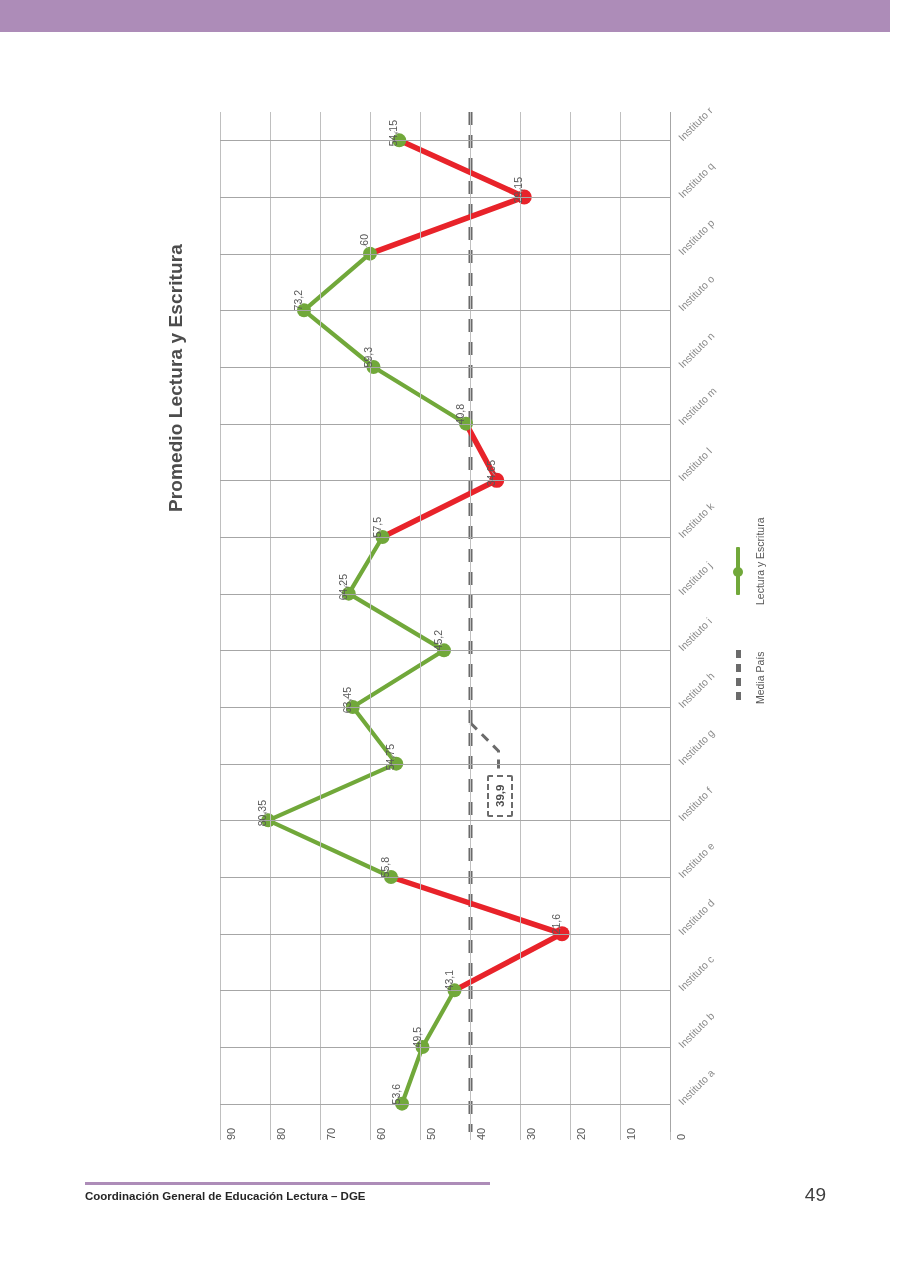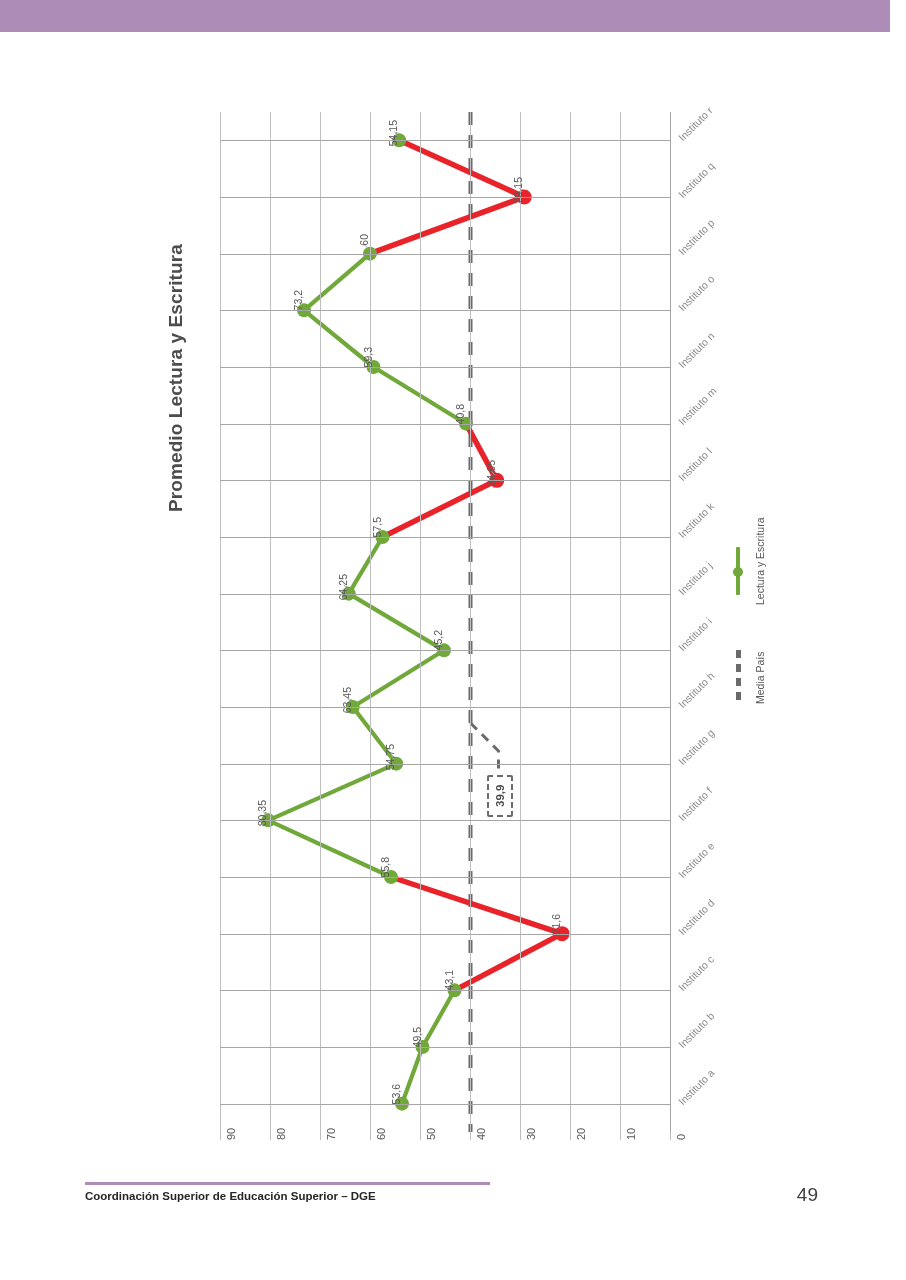--- a/index.html
+++ b/index.html
@@ -163,21 +163,21 @@
   }
   #footer-text {
     position: absolute;
     left: 85px; top: 8px;
     font-size: 11.5px;
     font-weight: 700;
     color: #262626;
   }
   #page-number {
     position: absolute;
-    right: 88px; top: 2px;
+    right: 80px; top: 2px;
     font-size: 19px;
     color: #3f3f3f;
   }
 </style>
 </head>
 <body>
 
 <div id="page">
 
   <div id="header-band"></div>
@@ -349,17 +349,17 @@
             <i style="top:42px;"></i>
         </div>
         <span class="legend-text" style="left:28px; top:62px;">Media País</span>
       </div>
     </div>
 
   </div>
 
   <div id="footer">
     <div id="footer-rule"></div>
-    <div id="footer-text">Coordinación Superior de Educación Superior – DGE</div>
+    <div id="footer-text">Coordinación General de Educación Lectura – DGE</div>
     <div id="page-number">49</div>
   </div>
 
 </div>
 
 </body></html>

